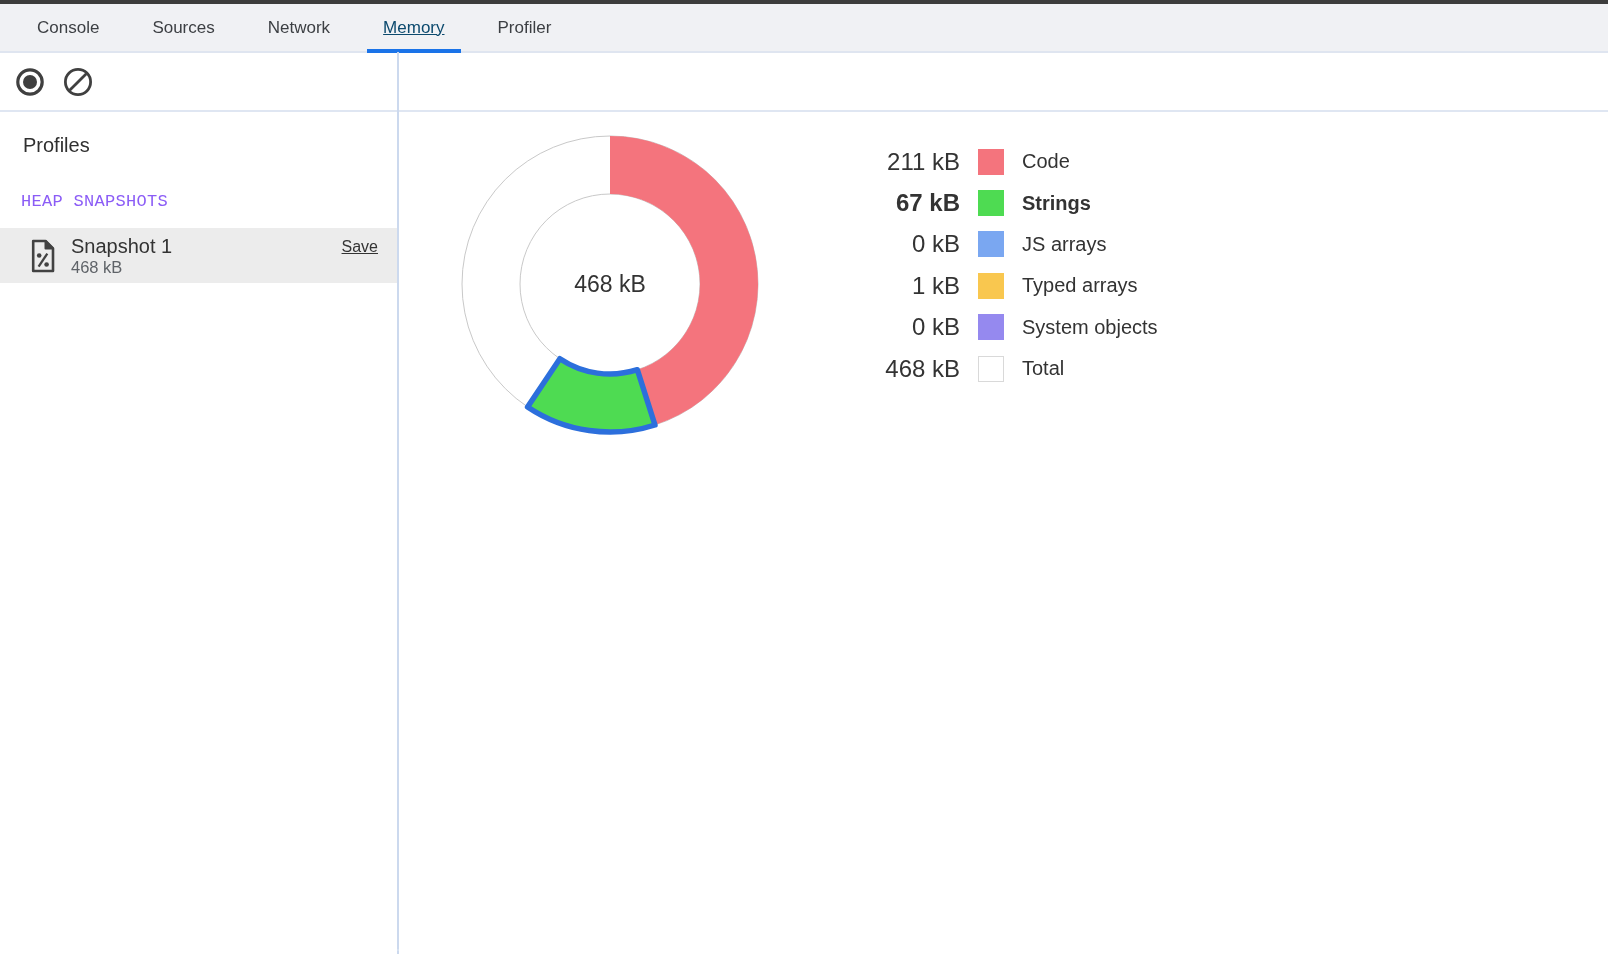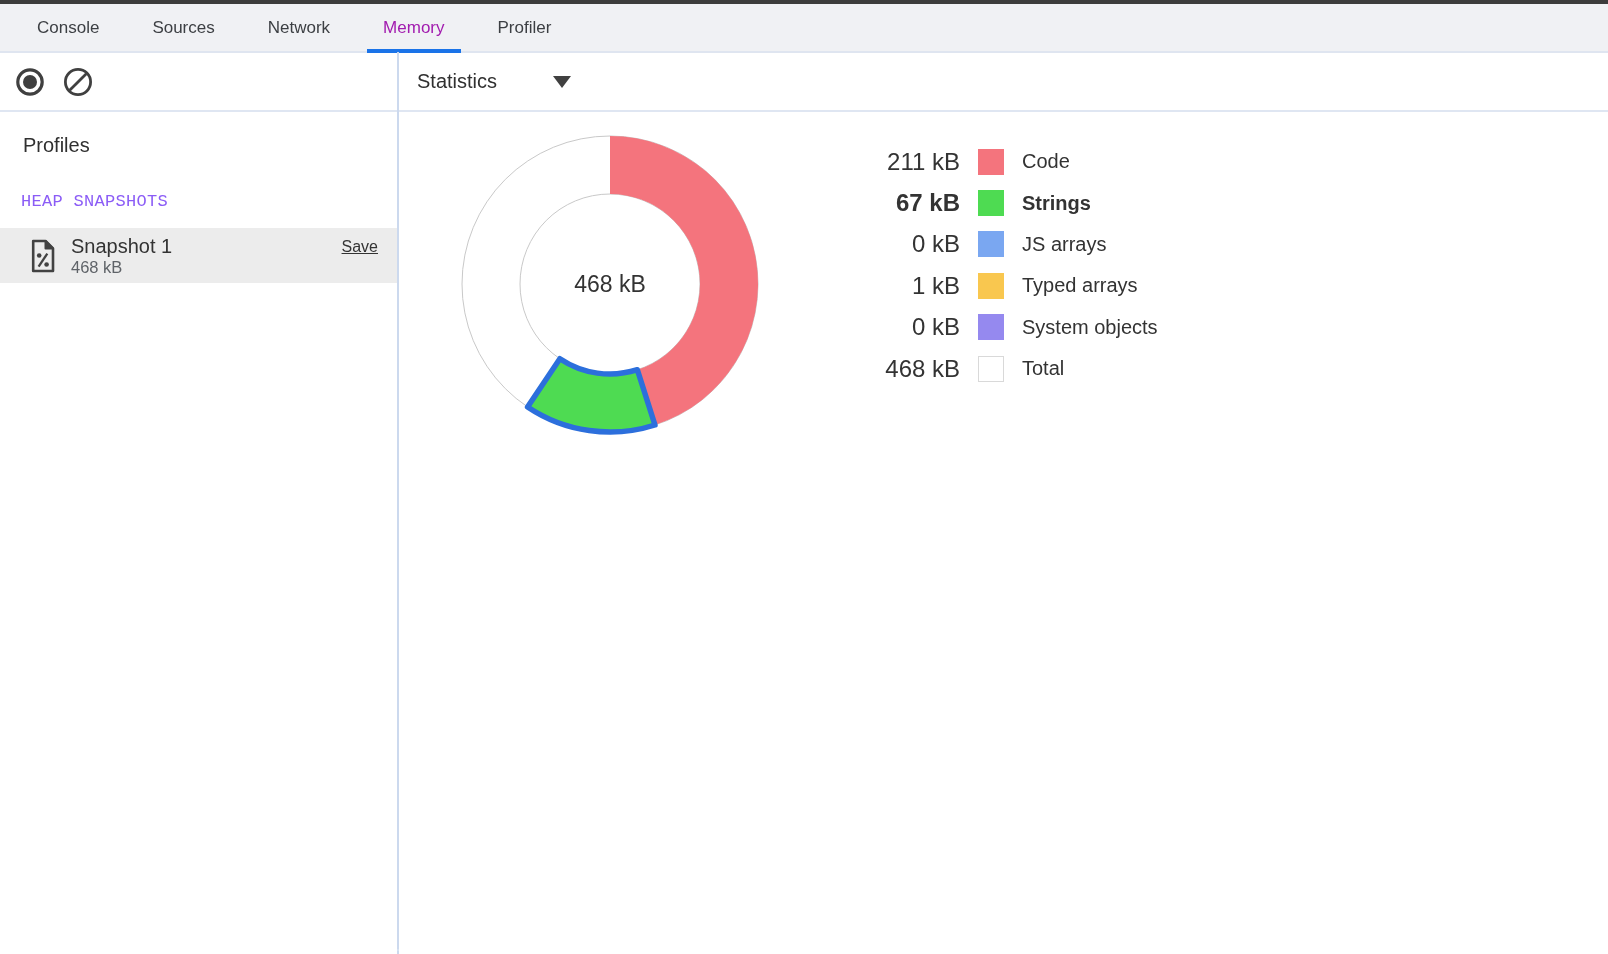--- a/index.html
+++ b/index.html
@@ -15,21 +15,21 @@
   .top-strip{position:absolute;left:0;top:0;right:0;height:4px;background:#3c3c3c;}
   .tabbar{
     position:absolute;left:0;top:4px;right:0;height:47px;
     background:#f0f1f4;border-bottom:2px solid #dfe5f0;
     display:flex;align-items:stretch;
   }
   .tab{
     position:relative;display:flex;align-items:center;
     padding:0 16px;font-size:17px;color:#3c3f43;cursor:default;white-space:nowrap;margin-left:21px;
   }
-  .tab.active{color:#a21caf;}
+  .tab.active{color:#0c4a6e;text-decoration:underline;}
   .tab.active::after{
     content:"";position:absolute;left:0;right:0;bottom:-2px;height:4px;background:#1a73e8;
   }
   
   .toolbar{
     position:absolute;left:0;top:53px;right:0;height:57px;background:#fff;
     border-bottom:2px solid #dfe6f2;display:flex;
   }
   .toolbar-left{
     width:397px;display:flex;align-items:center;gap:18px;padding-left:15px;box-sizing:border-box;
@@ -97,26 +97,20 @@
         <circle cx="15" cy="15" r="7" fill="#404040"></circle>
       </svg>
     </button>
     <button class="icon-btn">
       <svg width="30" height="30" viewBox="0 0 30 30">
         <circle cx="15" cy="15" r="12.6" fill="none" stroke="#404040" stroke-width="2.8"></circle>
         <line x1="6.7" y1="23.3" x2="23.3" y2="6.7" stroke="#404040" stroke-width="2.8"></line>
       </svg>
     </button>
   </div>
-  <div class="toolbar-right">
-    <button class="stats-select">
-      <span>Statistics</span>
-      <span class="dd-triangle"></span>
-    </button>
-  </div>
 </div>
 
 <div class="vdivider"></div>
 <div class="bottom-line"></div>
 
 <div class="sidebar">
   <div class="sidebar-title">Profiles</div>
   <div class="sidebar-section">HEAP SNAPSHOTS</div>
   <div class="snapshot-row">
     <svg width="26" height="34" viewBox="0 0 26 34">

